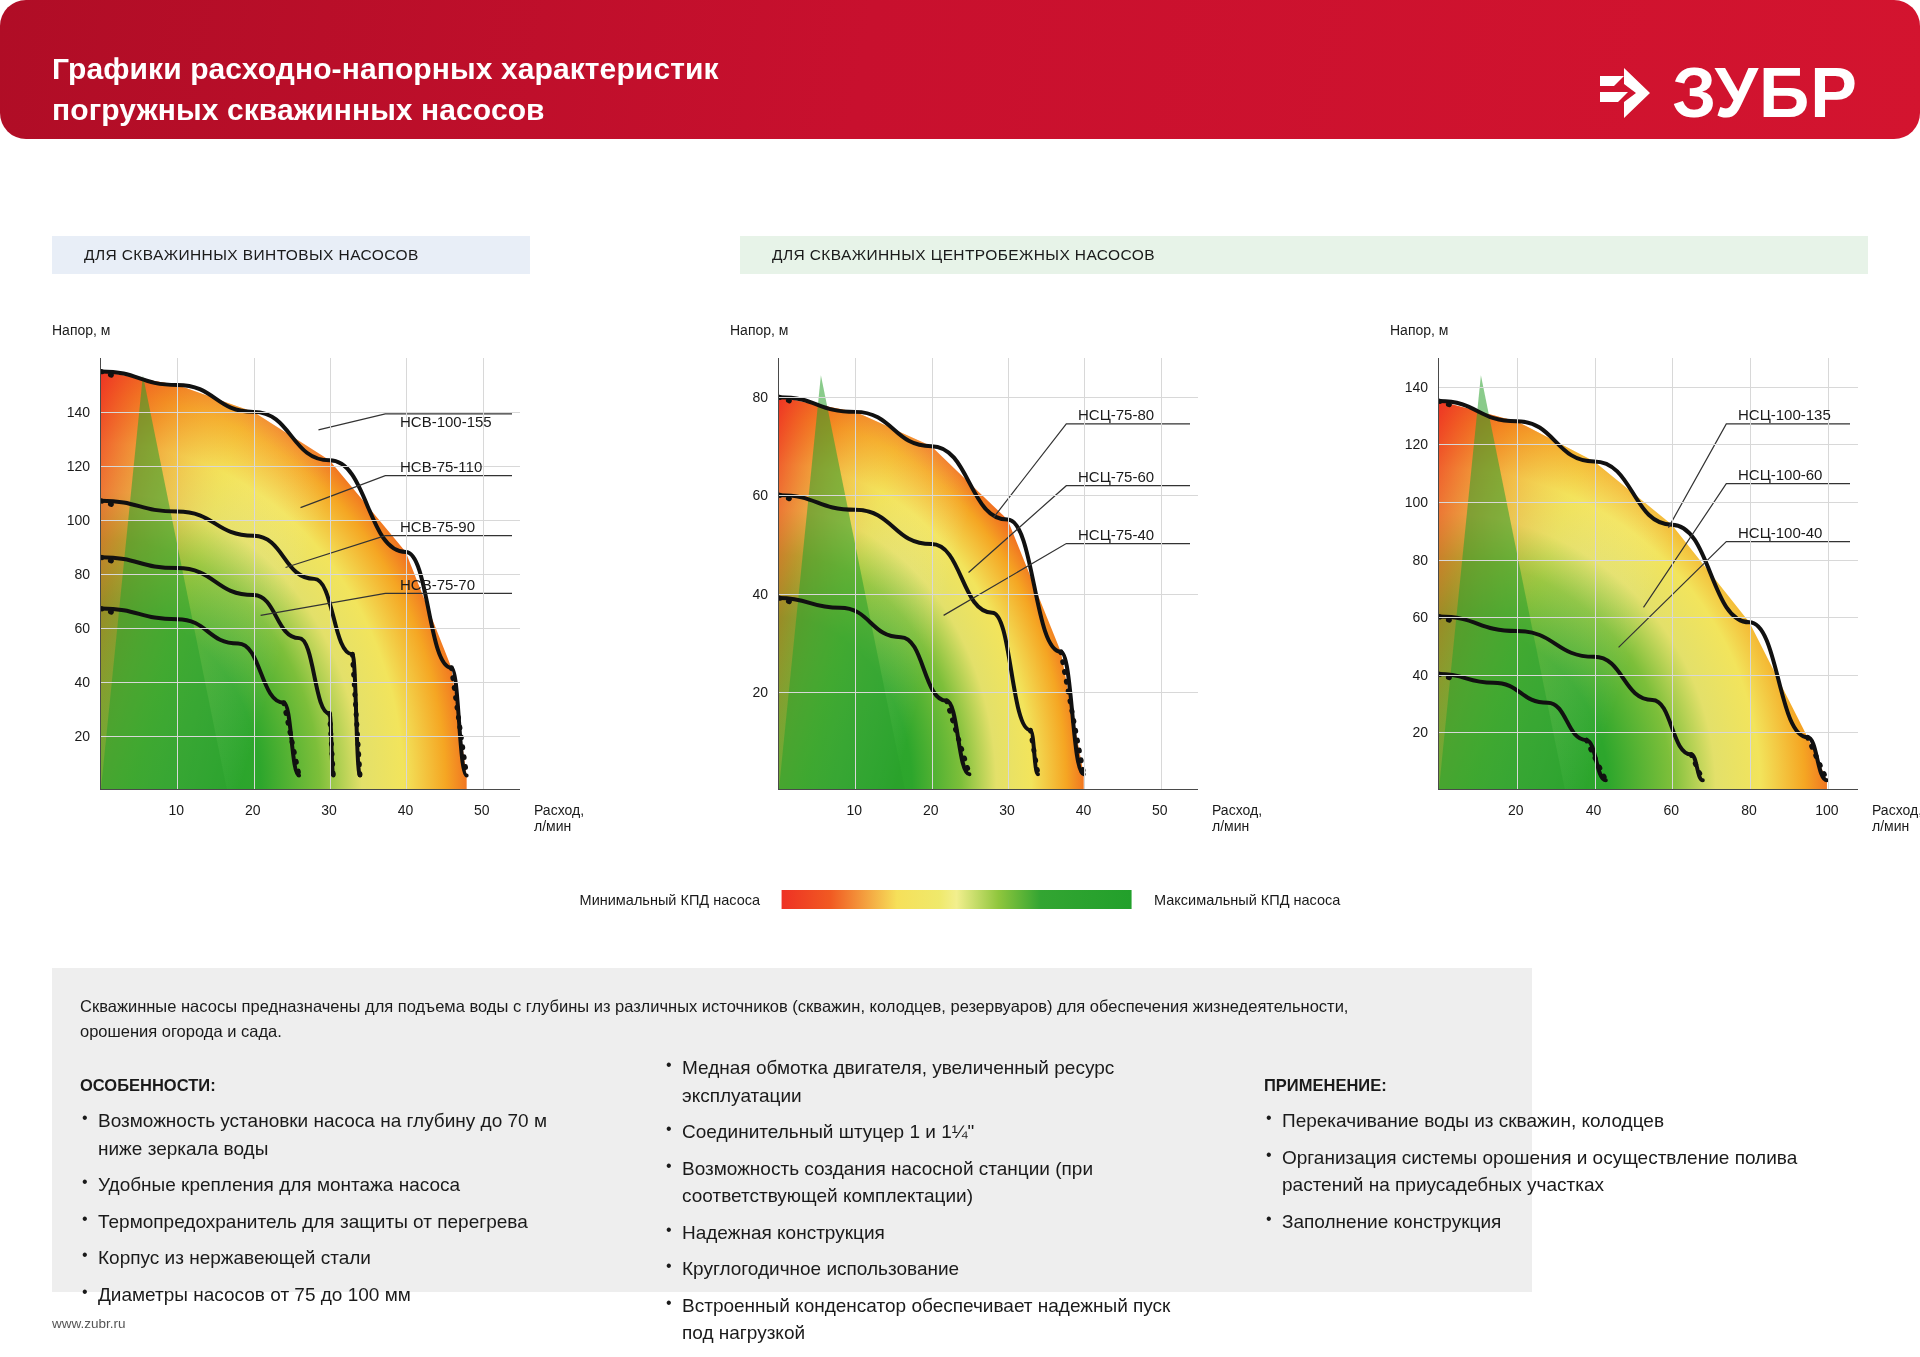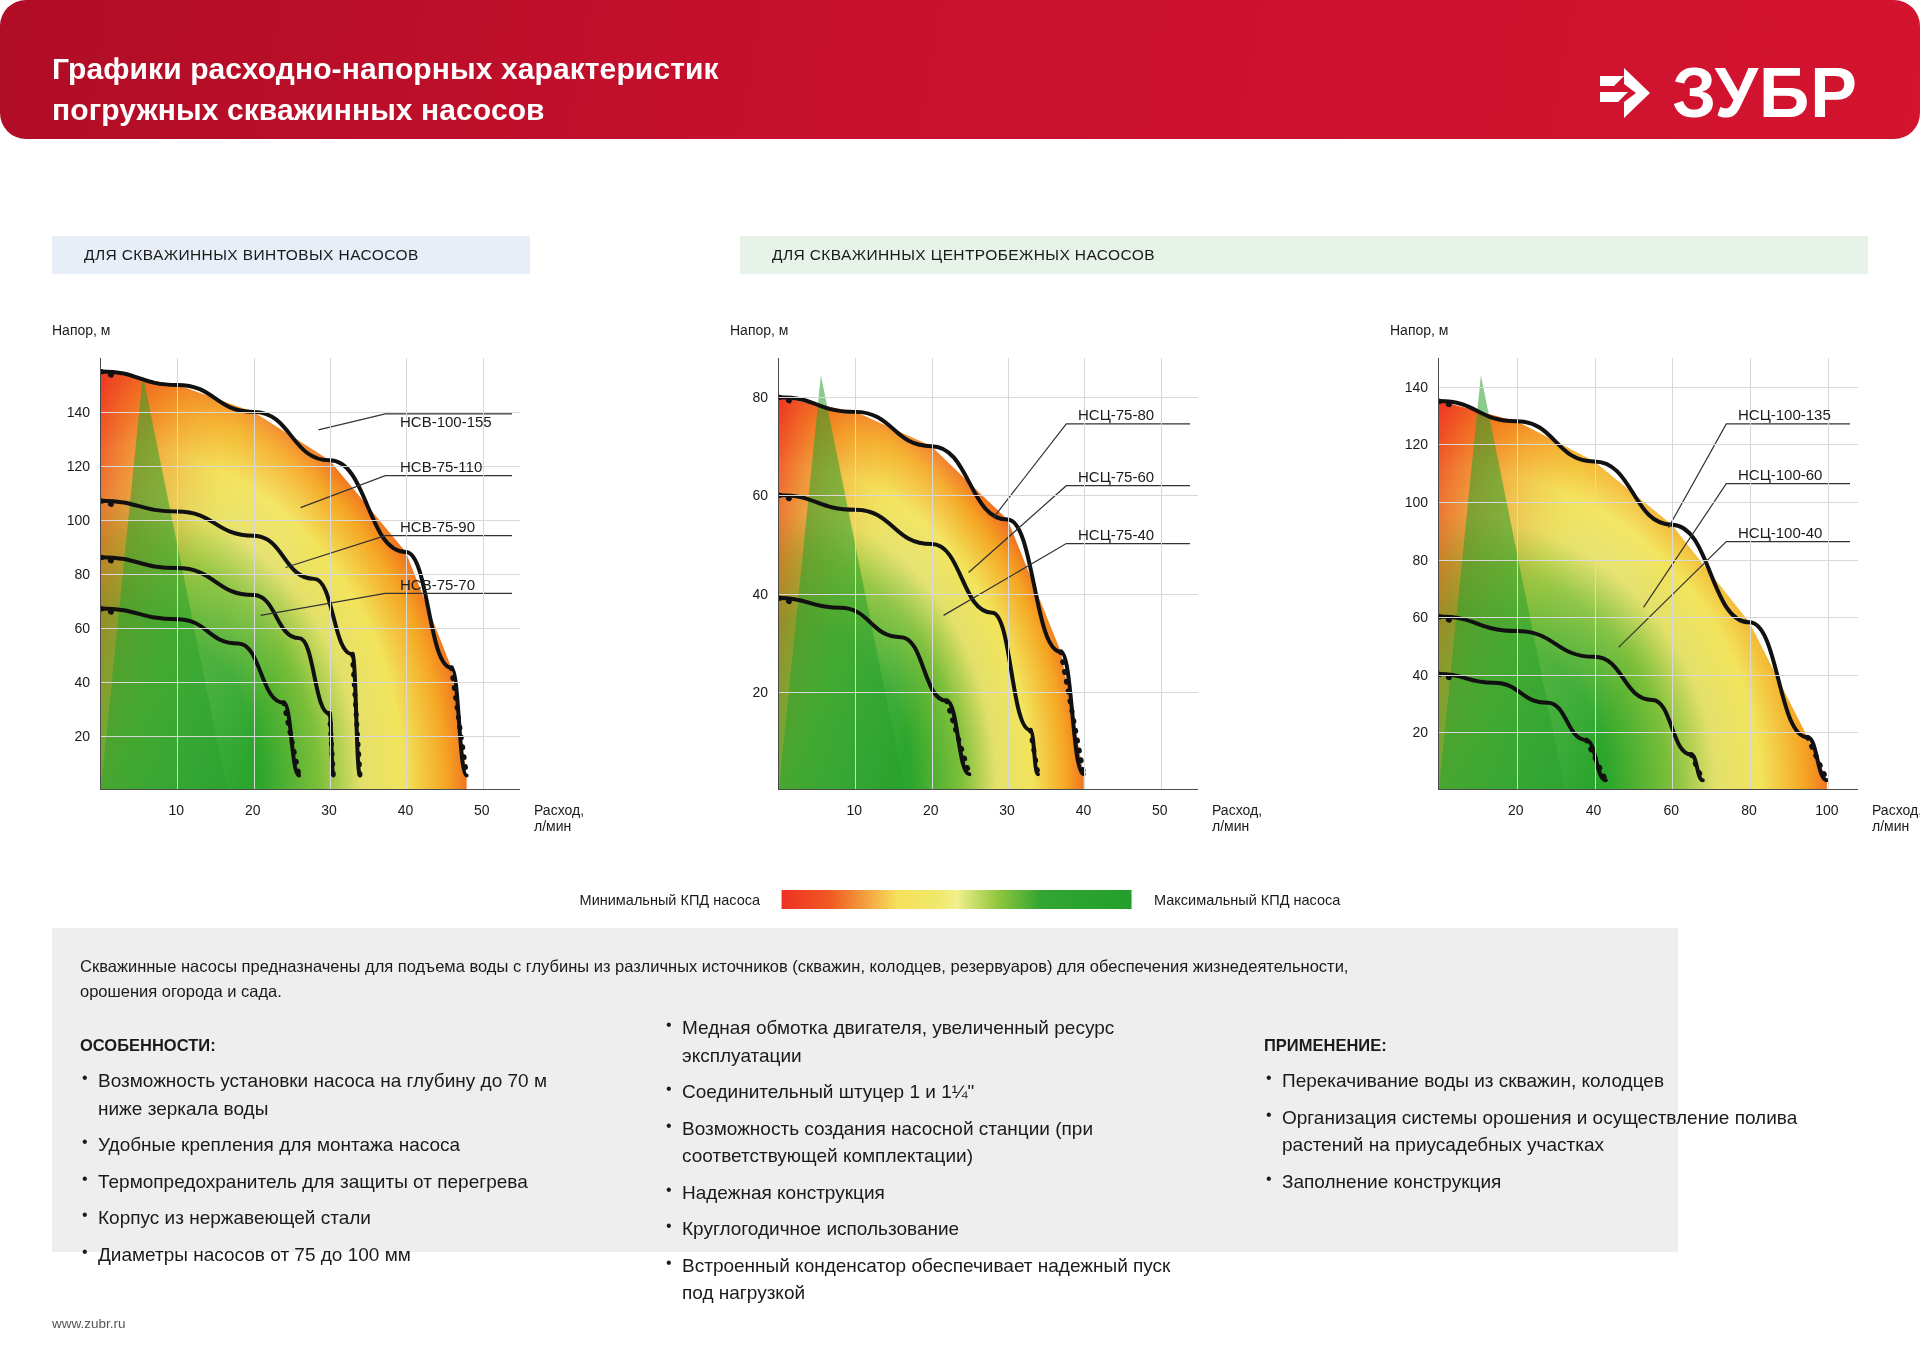--- a/index.html
+++ b/index.html
@@ -74,21 +74,21 @@
     display:flex; align-items:center; gap:22px;
   }
   .legend-txt { font-size:14.5px; color:#1a1a1a; }
   .legend-bar {
     width:350px; height:19px;
     background:linear-gradient(90deg,#ee3124 0%, #f15a22 14%, #f6e05a 33%, #efe96b 45%, #f2ef8e 50%, #8fc63d 62%, #33a532 74%, #22a02b 100%);
   }
 
   
   .panel {
-    position:absolute; left:52px; top:928px; width:1626px; height:324px;
+    position:absolute; left:52px; top:968px; width:1480px; height:324px;
     background:#eeeeee;
   }
   .panel-intro {
     position:absolute; left:28px; top:26px; width:1760px;
     font-size:16.5px; line-height:1.5; color:#1a1a1a; white-space:pre-line;
   }
   .col { position:absolute; top:108px; }
   .col-h { font-size:16.5px; font-weight:bold; margin-bottom:12px; }
   ul.bul { list-style:none; margin:0; padding:0; }
   ul.bul li {

